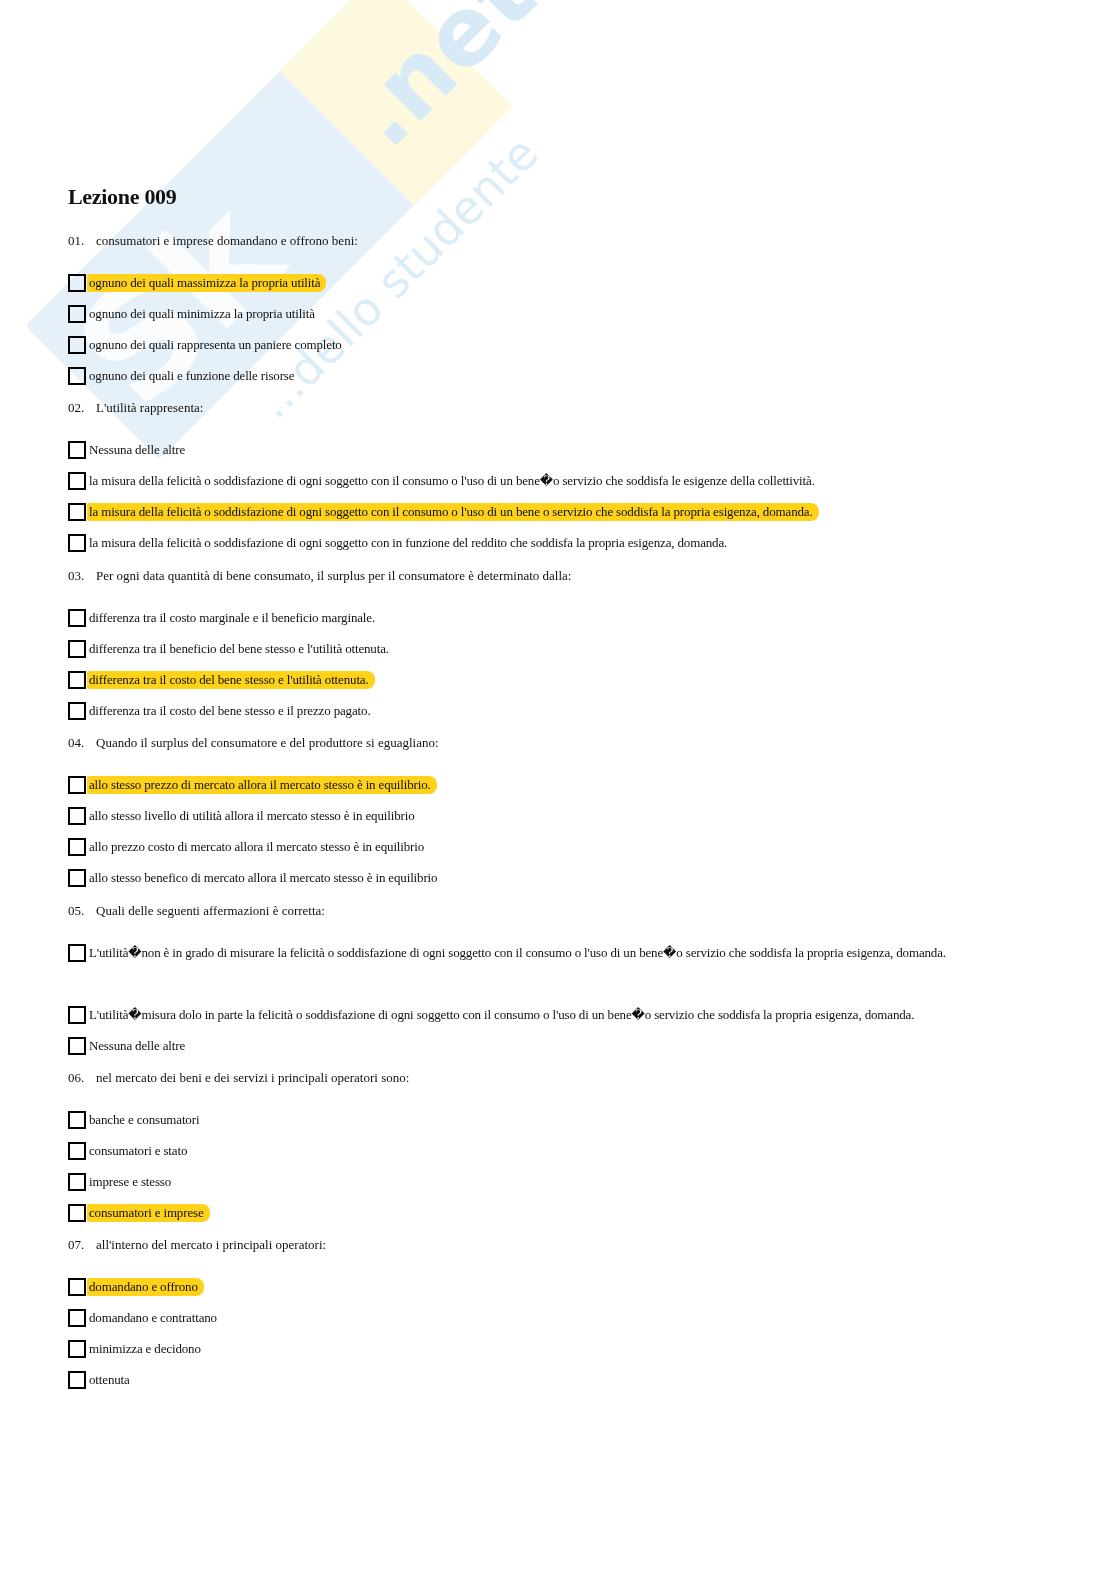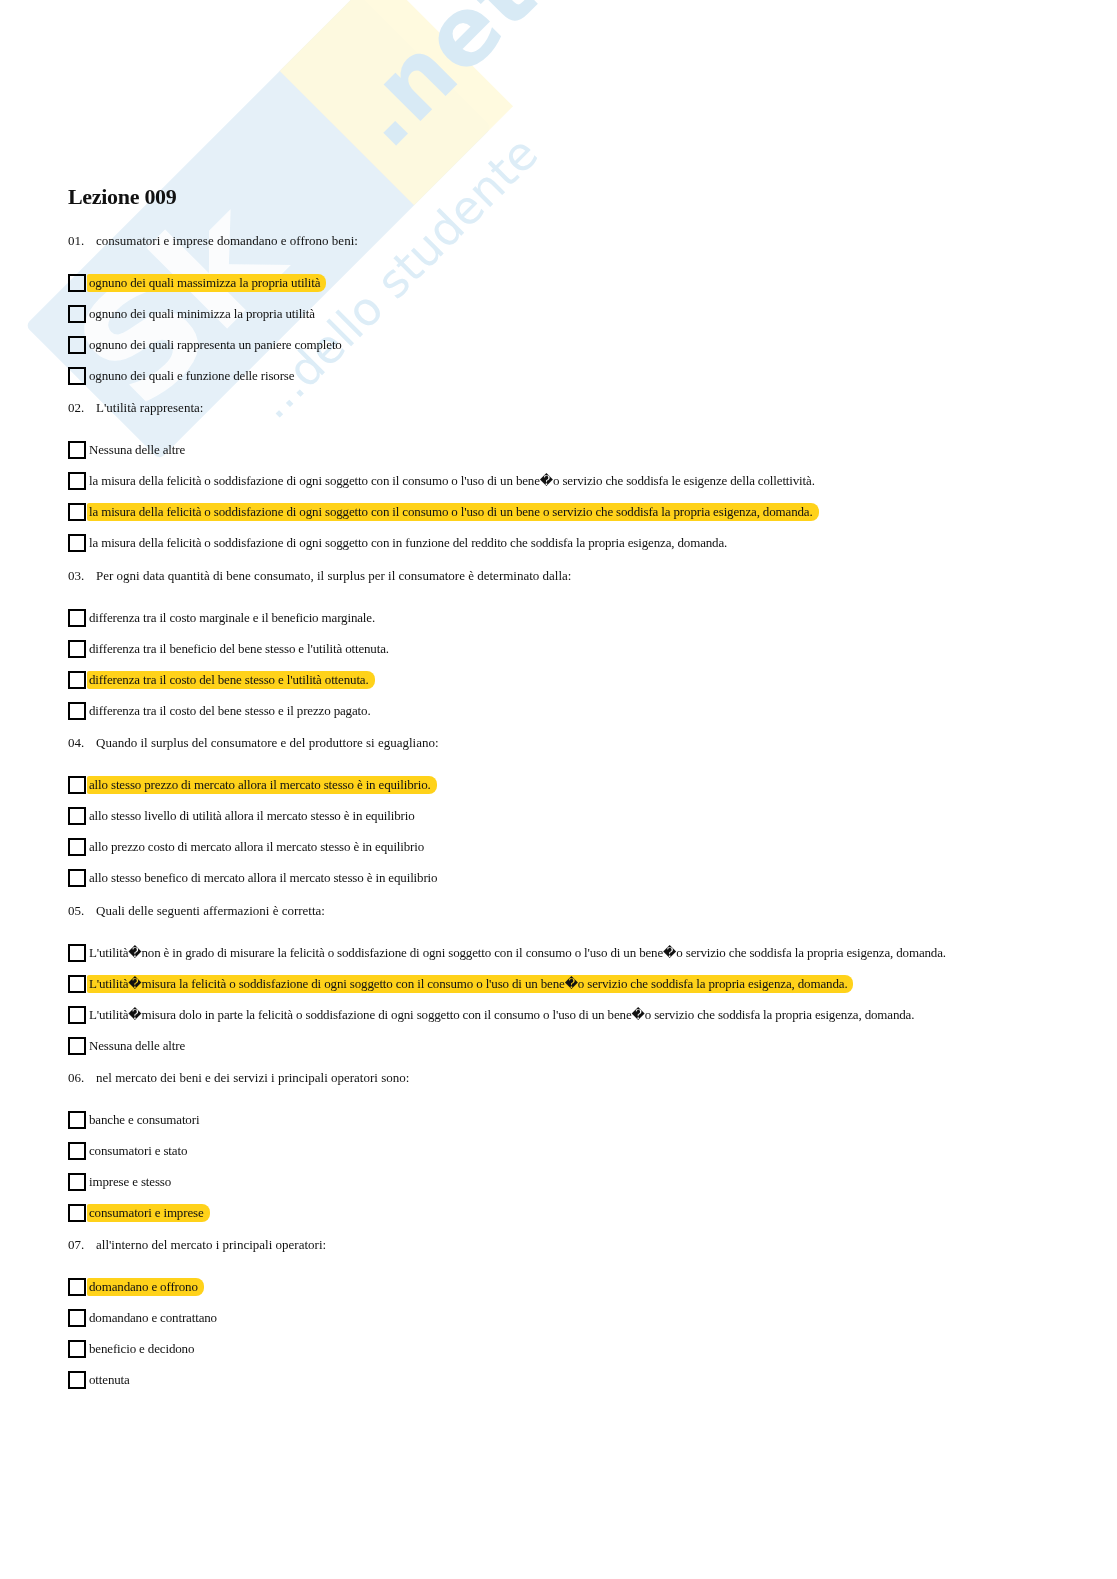--- a/index.html
+++ b/index.html
@@ -111,24 +111,20 @@
       <span class="opt-text">allo stesso benefico di mercato allora il mercato stesso è in equilibrio</span>
     </div>
 
   <div class="q-heading" style="top:894px">
     <span class="q-num">05.</span><span>Quali delle seguenti affermazioni è corretta:</span>
   </div>
   <div class="option" style="top:934px">
       <span class="checkbox"></span>
       <span class="opt-text">L'utilità�non è in grado di misurare la felicità o soddisfazione di ogni soggetto con il consumo o l'uso di un bene�o servizio che soddisfa la propria esigenza, domanda.</span>
     </div>
-  <div class="option" style="top:965px">
-      <span class="checkbox"></span>
-      <span class="opt-text hl">L'utilità�misura la felicità o soddisfazione di ogni soggetto con il consumo o l'uso di un bene�o servizio che soddisfa la propria esigenza, domanda.</span>
-    </div>
   <div class="option" style="top:996px">
       <span class="checkbox"></span>
       <span class="opt-text">L'utilità�misura dolo in parte la felicità o soddisfazione di ogni soggetto con il consumo o l'uso di un bene�o servizio che soddisfa la propria esigenza, domanda.</span>
     </div>
   <div class="option" style="top:1027px">
       <span class="checkbox"></span>
       <span class="opt-text">Nessuna delle altre</span>
     </div>
 
   <div class="q-heading" style="top:1061px">
@@ -157,19 +153,19 @@
   <div class="option" style="top:1268px">
       <span class="checkbox"></span>
       <span class="opt-text hl">domandano e offrono</span>
     </div>
   <div class="option" style="top:1299px">
       <span class="checkbox"></span>
       <span class="opt-text">domandano e contrattano</span>
     </div>
   <div class="option" style="top:1330px">
       <span class="checkbox"></span>
-      <span class="opt-text">beneficio e decidono</span>
+      <span class="opt-text">minimizza e decidono</span>
     </div>
   <div class="option" style="top:1361px">
       <span class="checkbox"></span>
       <span class="opt-text">ottenuta</span>
     </div>
 </div>
 
 </body></html>

